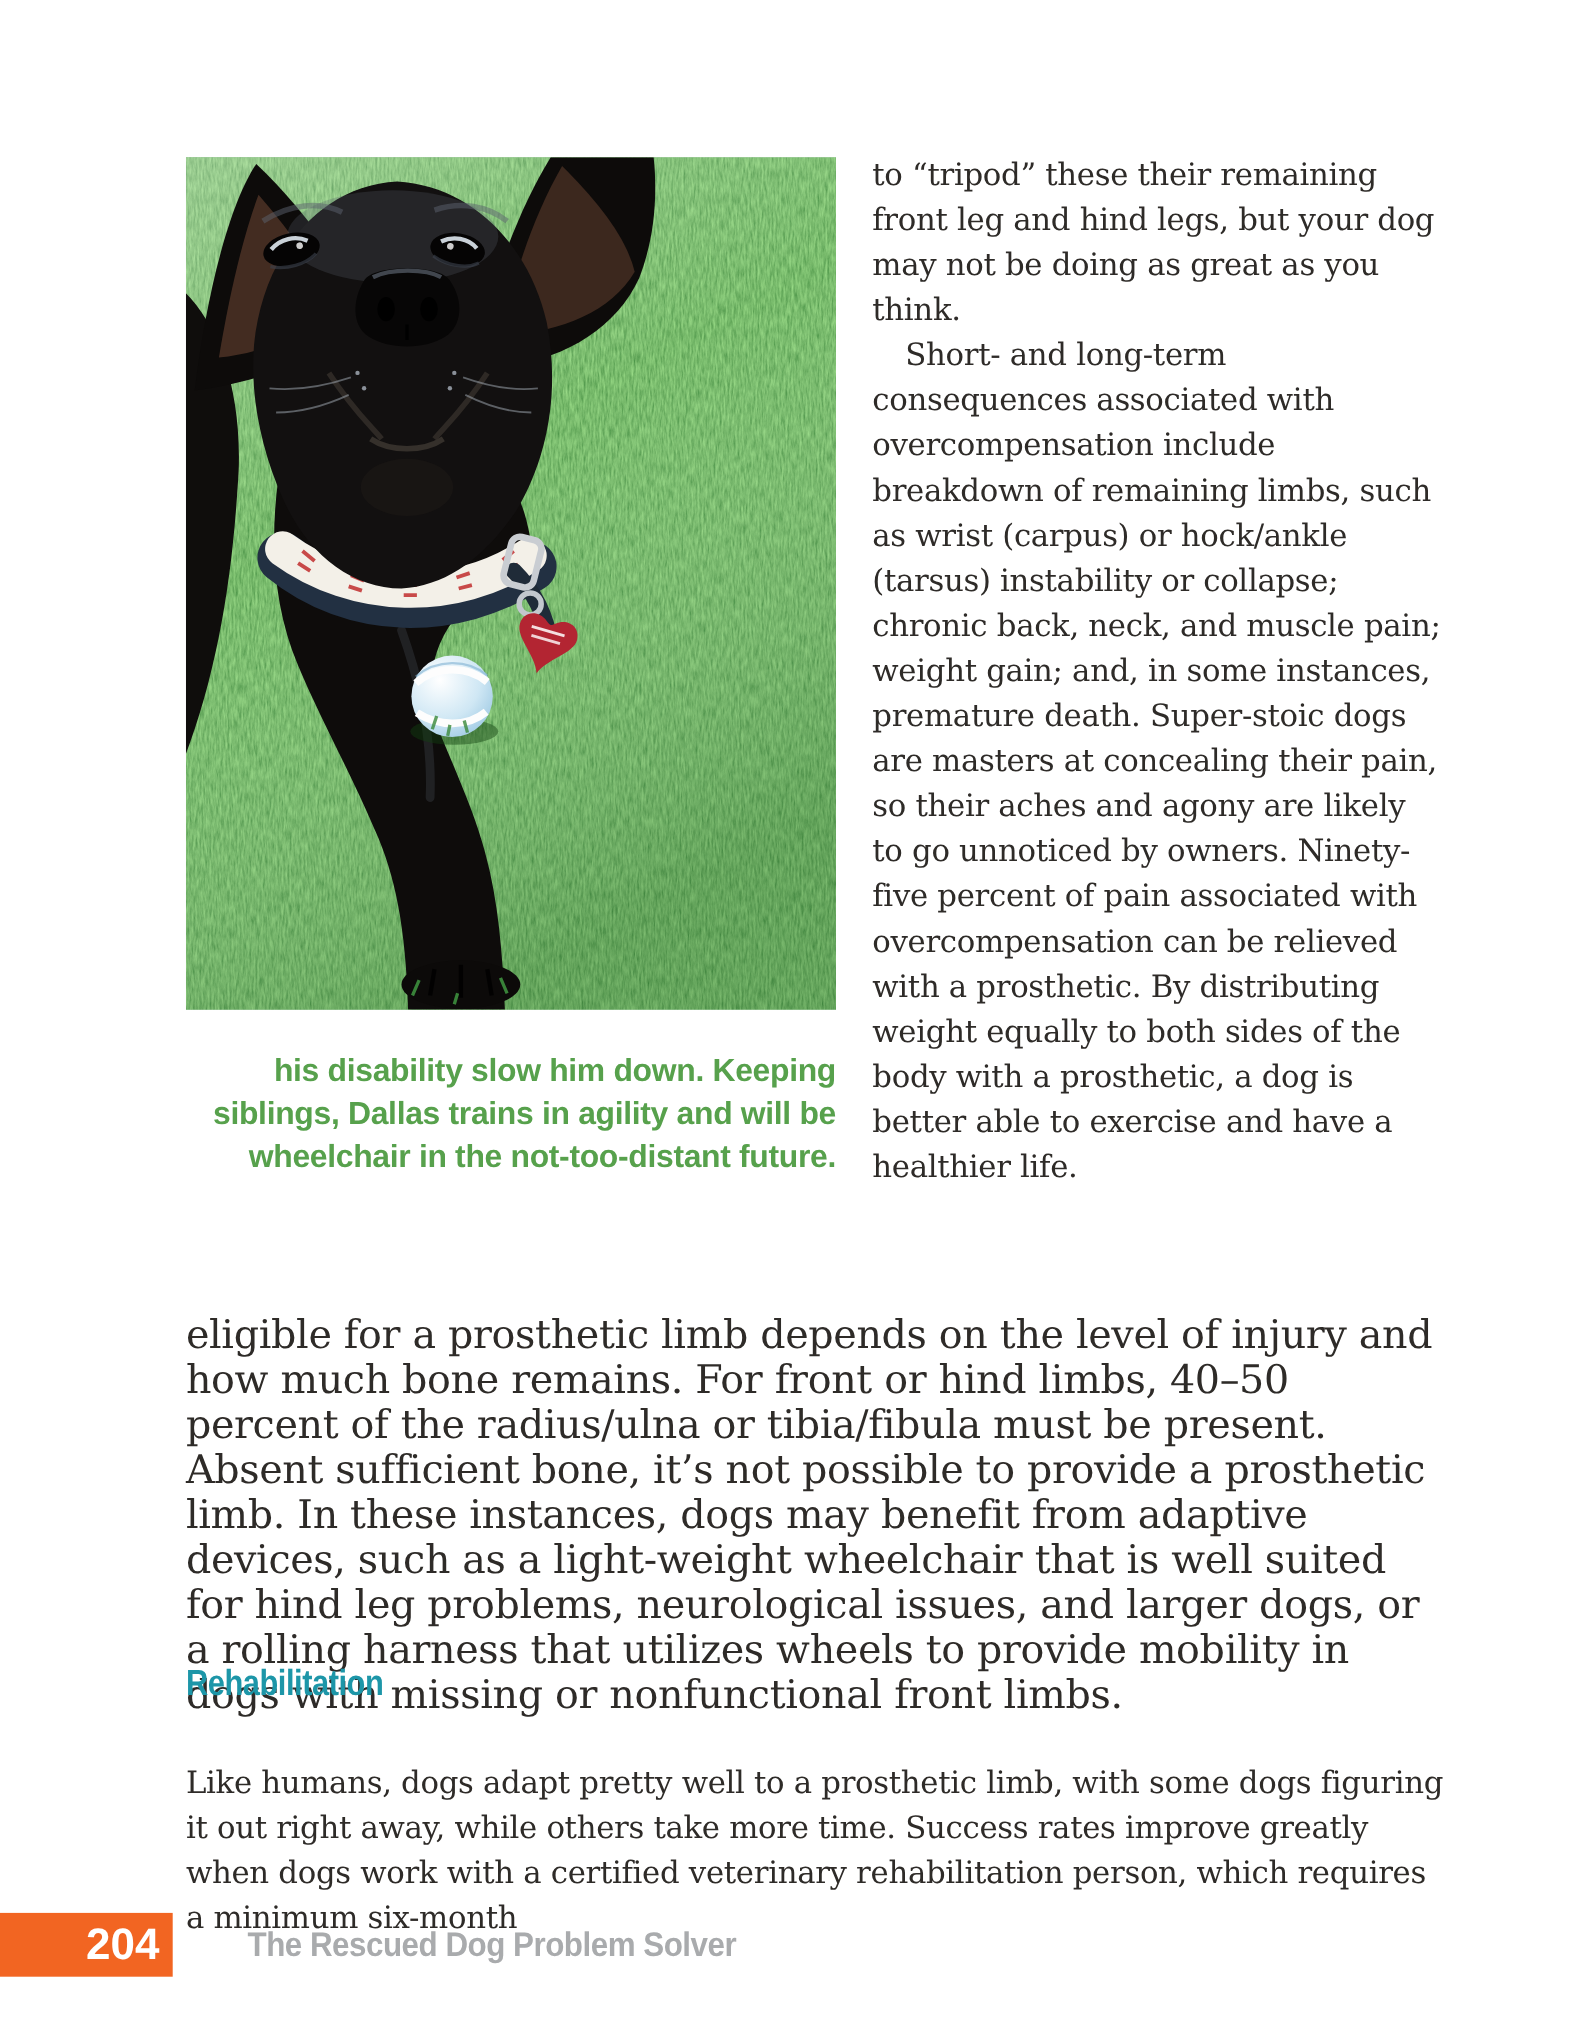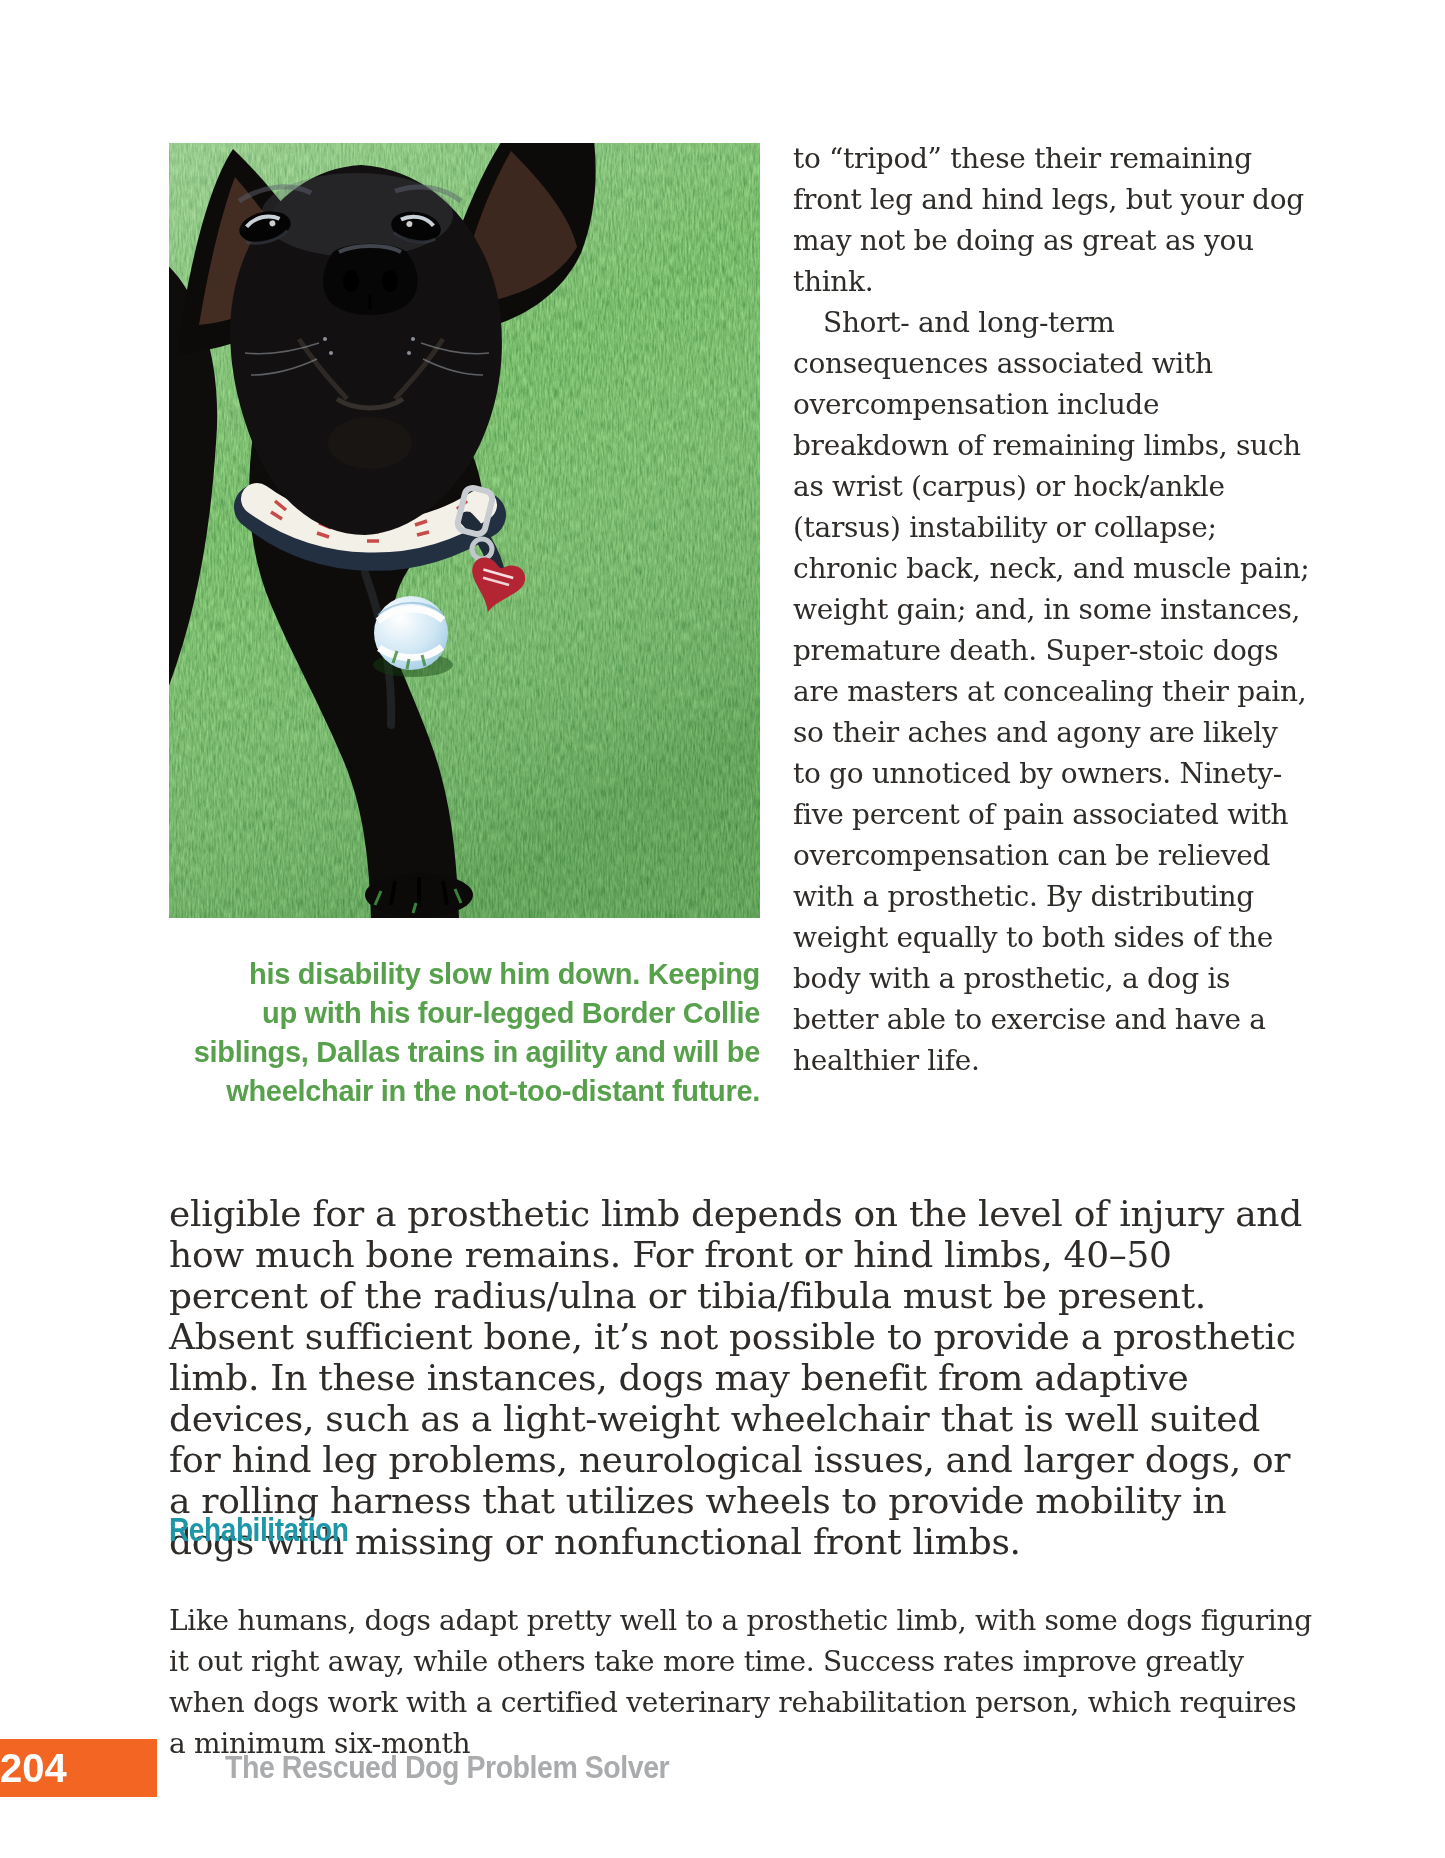--- a/index.html
+++ b/index.html
@@ -48,21 +48,21 @@
     position:absolute;left:169px;top:1600px;width:1145px;
     font-size:28px;line-height:41px;letter-spacing:-0.3px;
   }
   
   .folio-box{
     position:absolute;left:0;top:1739px;width:157px;height:58px;
     background:#f26522;
     color:#ffffff;
     font-family:"Liberation Sans", sans-serif;
     font-weight:bold;font-size:40px;line-height:58px;
-    padding-right:12px;box-sizing:border-box;
+    text-align:right;padding-right:12px;box-sizing:border-box;
     letter-spacing:0px;
   }
   .running-title{
     position:absolute;left:225px;top:1739px;height:58px;
     font-family:"Liberation Sans", sans-serif;
     font-weight:bold;font-size:31px;line-height:58px;
     color:#a9abad;
     transform:scaleX(0.92);transform-origin:left center;
     letter-spacing:-0.5px;
     white-space:nowrap;
@@ -202,21 +202,20 @@
       <g>
         <ellipse cx="250" cy="752" rx="54" ry="22" fill="#0c0a09"></ellipse>
         <path d="M 226 738 L 222 762 M 250 734 L 250 764 M 274 738 L 278 762" stroke="#000000" stroke-width="4" opacity="0.8"></path>
         <path d="M 206 762 l 6 -14 M 292 760 l -6 -14 M 244 770 l 3 -10" stroke="#3e8f3f" stroke-width="3" opacity="0.9"></path>
       </g>
     </svg>
   </div>
 
   <div class="caption">
     <div>his disability slow him down. Keeping</div>
-    <div>up with his four-legged Border Collie</div>
     <div>siblings, Dallas trains in agility and will be</div>
     <div>wheelchair in the not-too-distant future.</div>
   </div>
 
   <div class="col-right">
     <p>to “tripod” these their remaining front leg and hind legs, but your dog may not be doing as great as you think.</p>
     <p class="indent">Short- and long-term consequences associated with overcompensation include breakdown of remaining limbs, such as wrist (carpus) or hock/ankle (tarsus) instability or collapse; chronic back, neck, and muscle pain; weight gain; and, in some instances, premature death. Super-stoic dogs are masters at concealing their pain, so their aches and agony are likely to go unnoticed by owners. Ninety-five percent of pain associated with overcompensation can be relieved with a prosthetic. By distributing weight equally to both sides of the body with a prosthetic, a dog is better able to exercise and have a healthier life.</p>
   </div>
 
   <div class="wide-1">eligible for a prosthetic limb depends on the level of injury and how much bone remains. For front or hind limbs, 40–50 percent of the radius/ulna or tibia/fibula must be present. Absent sufficient bone, it’s not possible to provide a prosthetic limb. In these instances, dogs may benefit from adaptive devices, such as a light-weight wheelchair that is well suited for hind leg problems, neurological issues, and larger dogs, or a rolling harness that utilizes wheels to provide mobility in dogs with missing or nonfunctional front limbs.</div>

